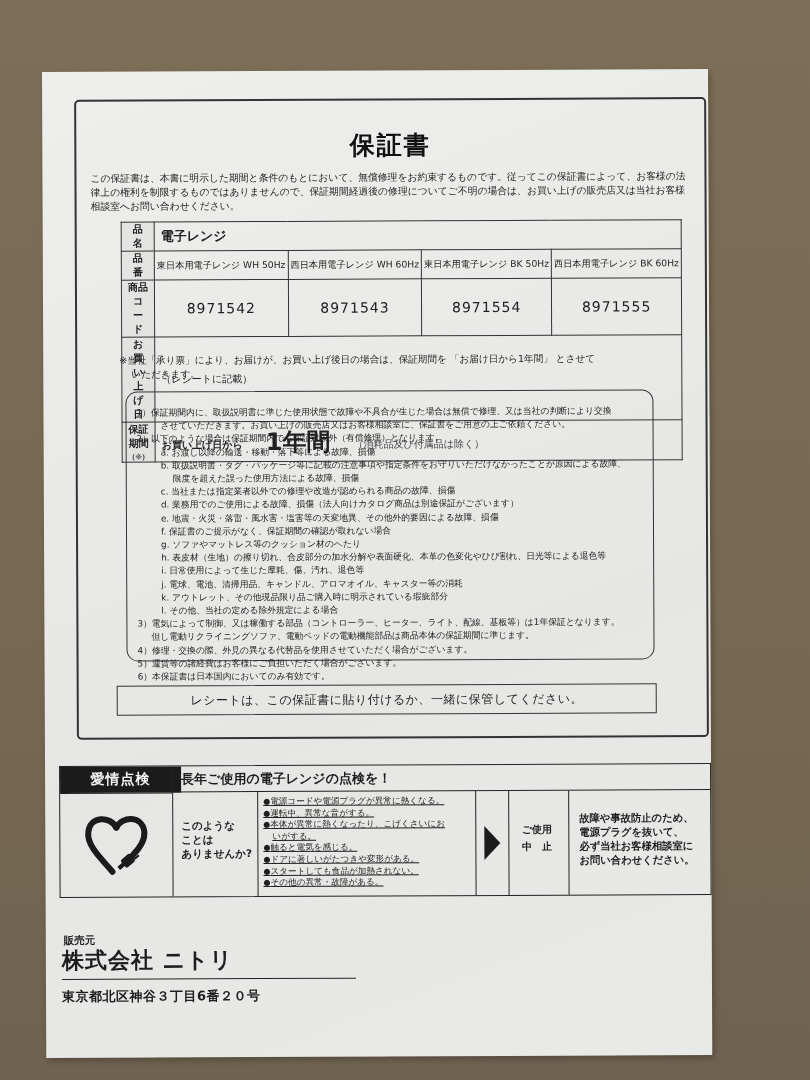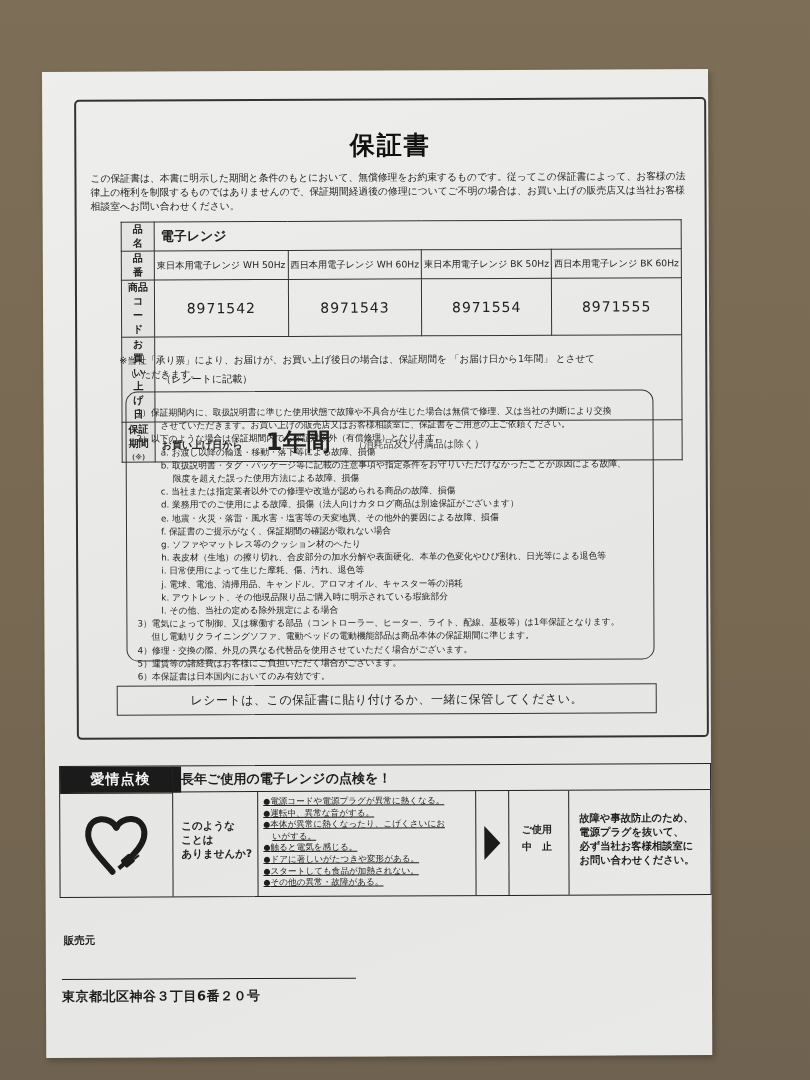--- a/index.html
+++ b/index.html
@@ -215,17 +215,18 @@
 
       <div class="cell c-advice">
         <div>故障や事故防止のため、</div>
         <div>電源プラグを抜いて、</div>
         <div>必ず当社お客様相談室に</div>
         <div>お問い合わせください。</div>
       </div>
     </div>
 
     <div class="seller-label">販売元</div>
+    <div class="company">株式会社 ニトリ</div>
     <div class="company-line"></div>
     <div class="address">東京都北区神谷３丁目6番２０号</div>
 
   </div>
 </div>
 
 </body></html>

